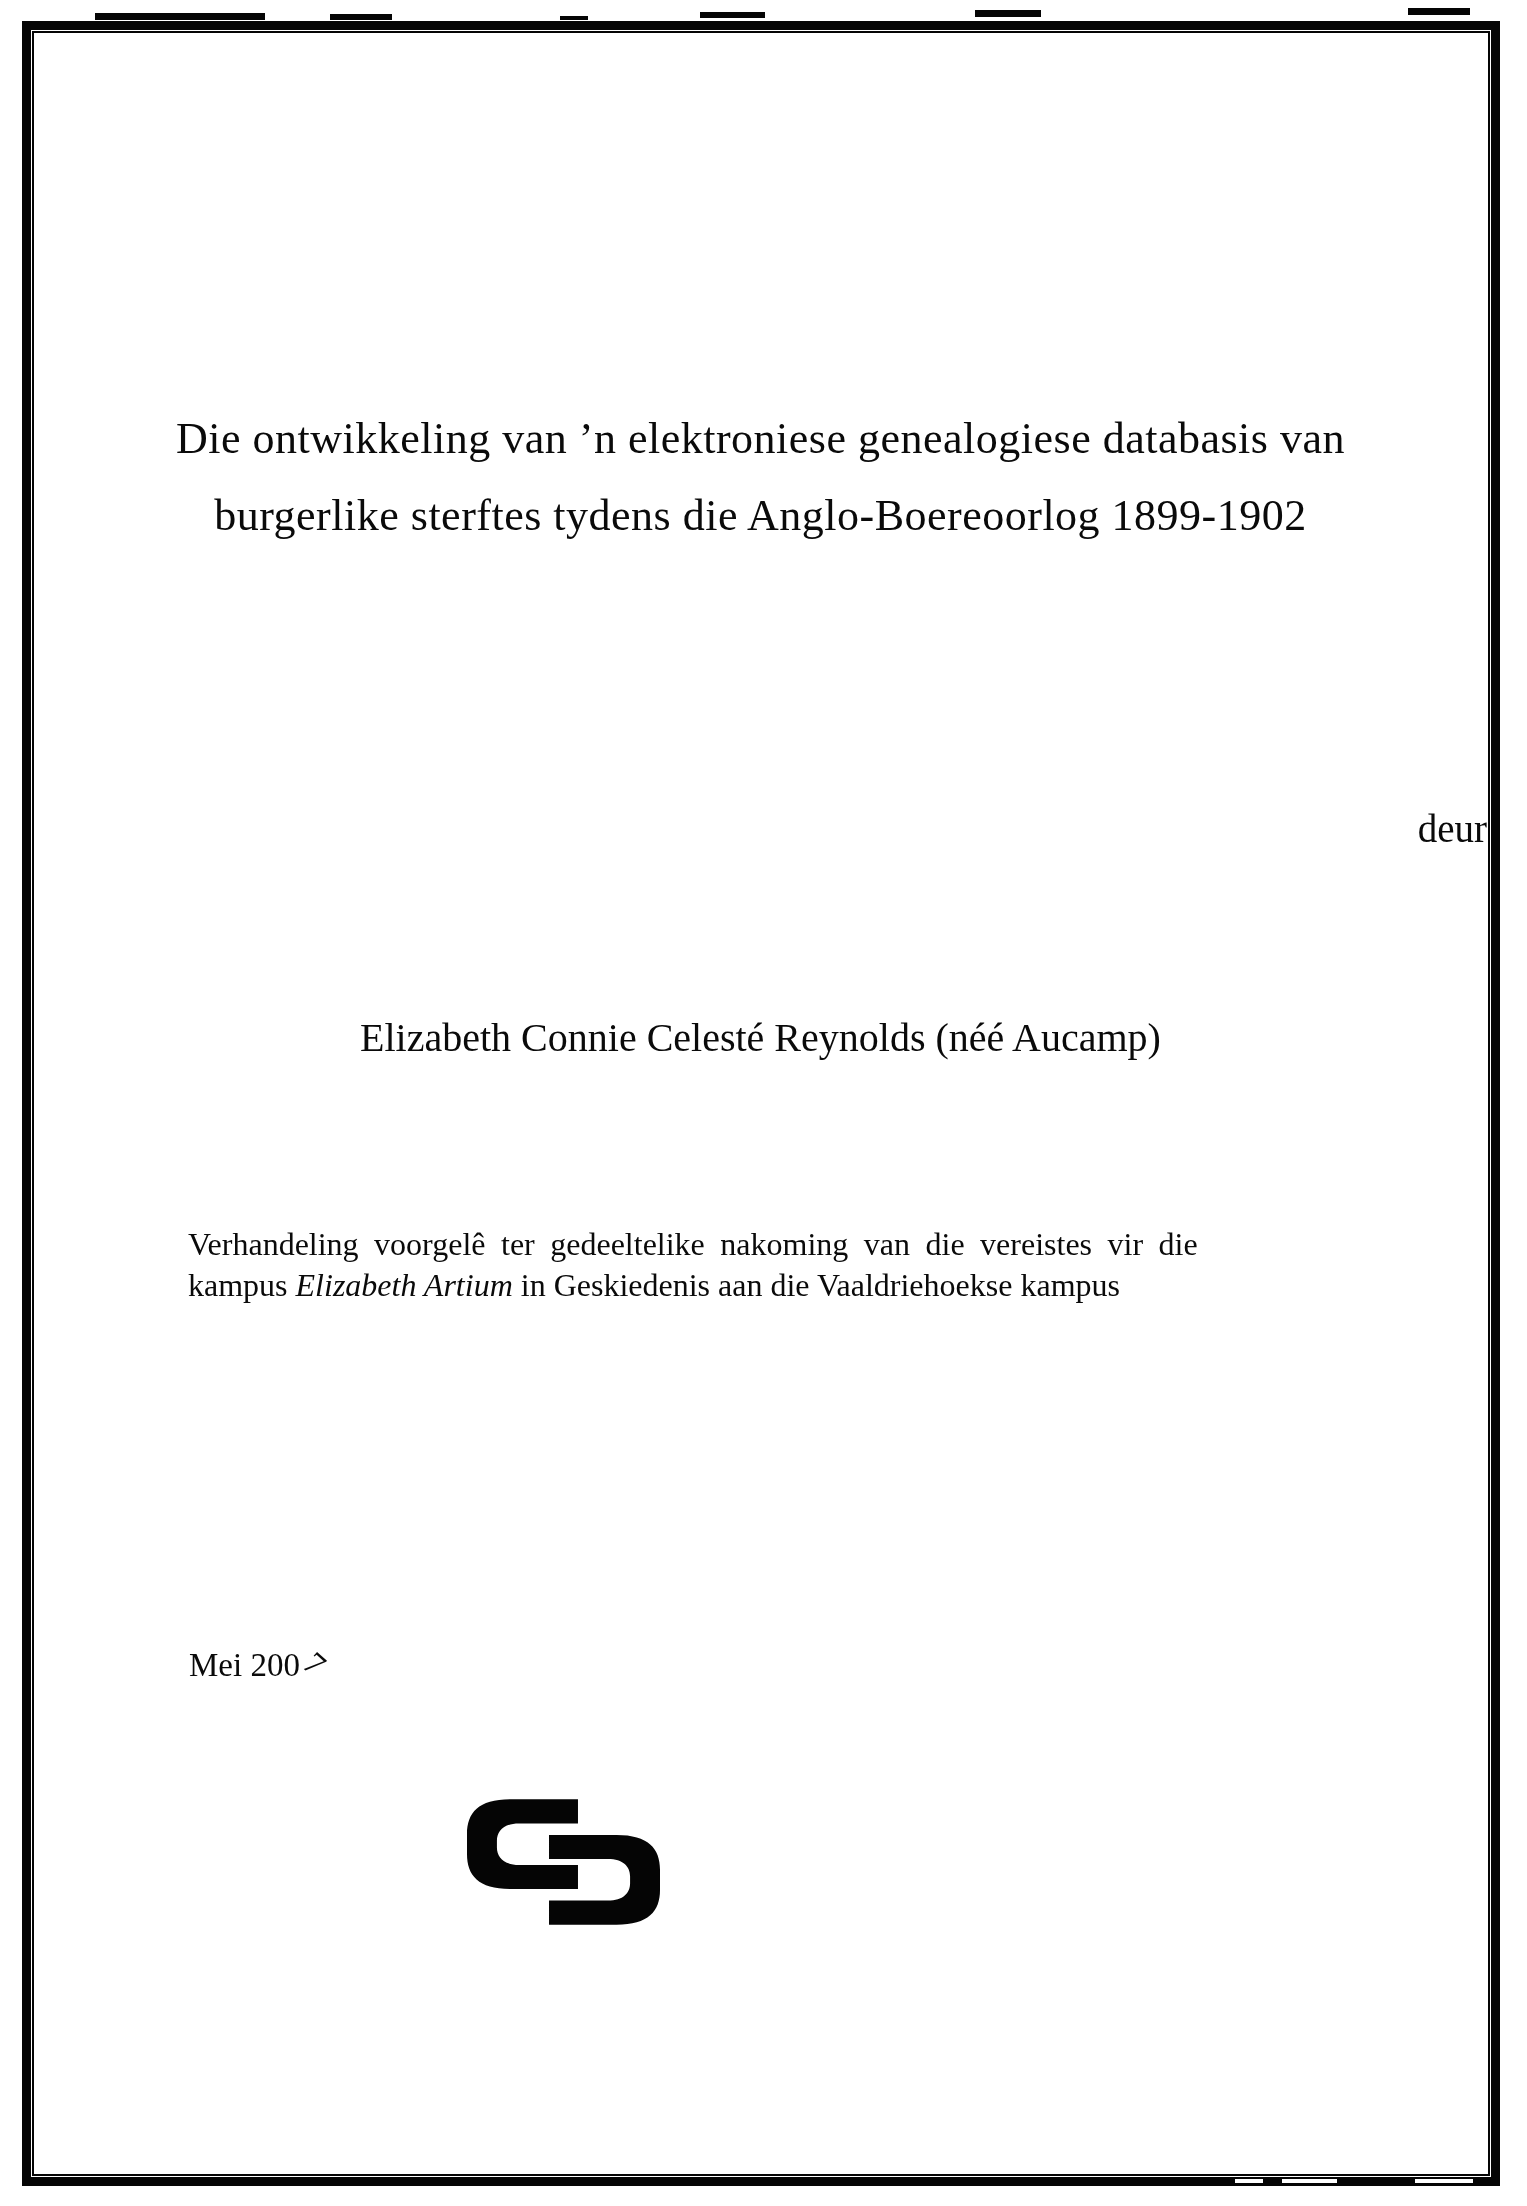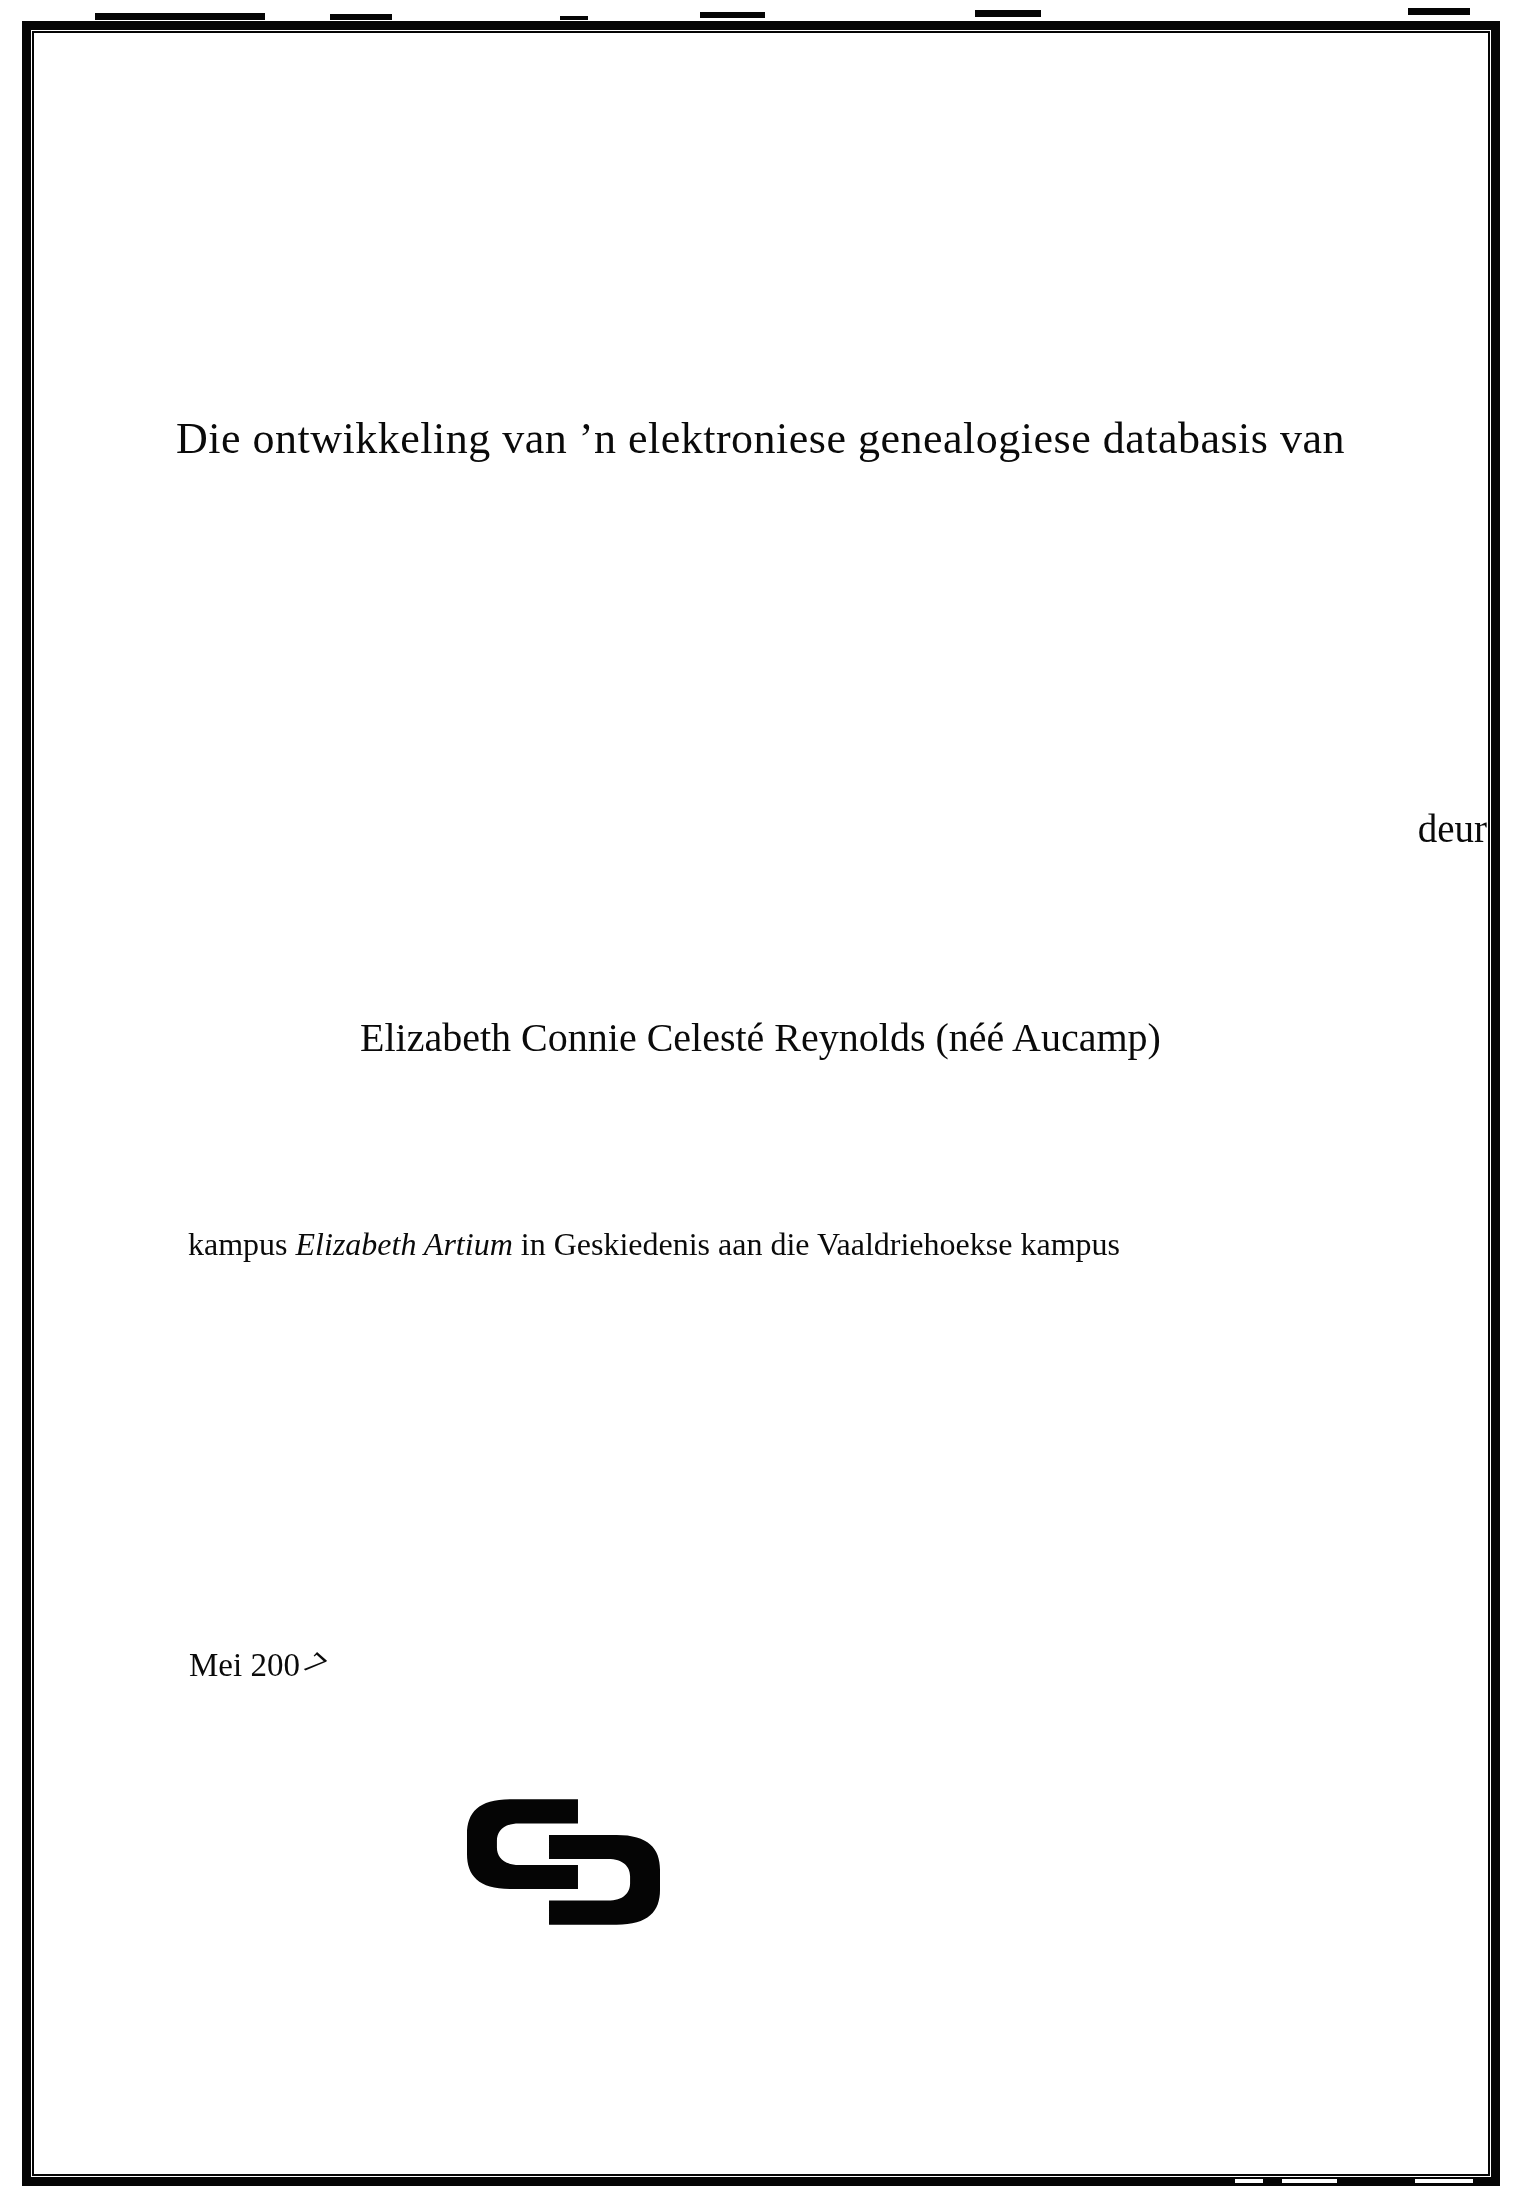--- a/index.html
+++ b/index.html
@@ -66,27 +66,29 @@
   <div class="frame-outer">
     <div class="frame-inner"></div>
   </div>
 
   <div class="artifact white" style="left:1235px;top:2179px;width:28px;height:4px;"></div>
   <div class="artifact white" style="left:1282px;top:2179px;width:55px;height:4px;"></div>
   <div class="artifact white" style="left:1415px;top:2179px;width:58px;height:4px;"></div>
 
   <div class="centered title-block">
     <div>Die ontwikkeling van ’n elektroniese genealogiese databasis van</div>
+    <div>burgerlike sterftes tydens die Anglo-Boereoorlog 1899-1902</div>
   </div>
 
   <div class="centered byline">deur</div>
 
   <div class="centered author-line">Elizabeth Connie Celesté Reynolds (néé Aucamp)</div>
 
   <div class="statement">
+    <div><span class="stretched">Verhandeling voorgelê ter gedeeltelike nakoming van die vereistes vir die</span></div>
     <div><span>kampus </span><span class="italic">Elizabeth Artium</span><span> in Geskiedenis aan die Vaaldriehoekse kampus</span></div>
   </div>
 
   <div class="supervisor-block">
     <div><span>Mei 200</span><span class="digit-seven">7</span></div>
   </div>
 
   <svg class="logo-mark" width="193" height="126" viewBox="0 0 200 130" aria-hidden="true">
     <path id="linkC" fill="#050505" d="M 115,0 L 45,0 C 12,0 0,14 0,36 L 0,57 C 0,79 12,93 45,93 L 115,93
          L 115,68 L 54,68 C 38,68 31,60 31,50 L 31,43 C 31,33 38,25 54,25

